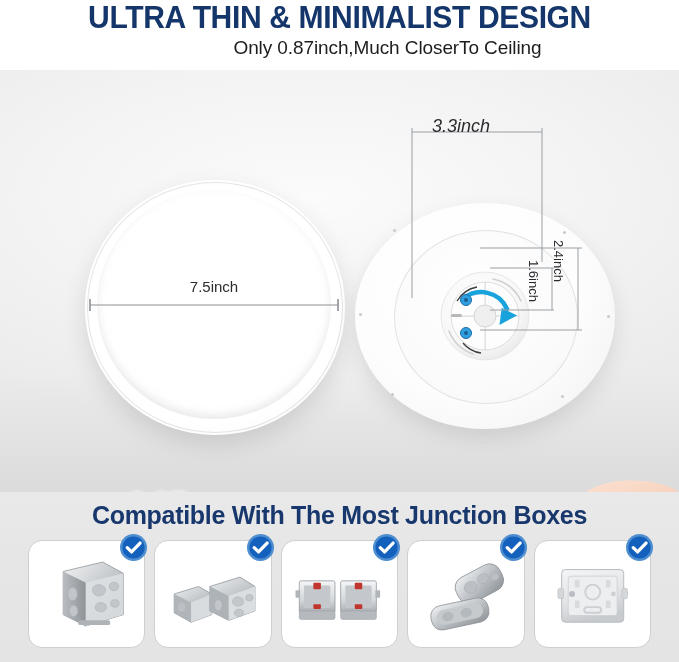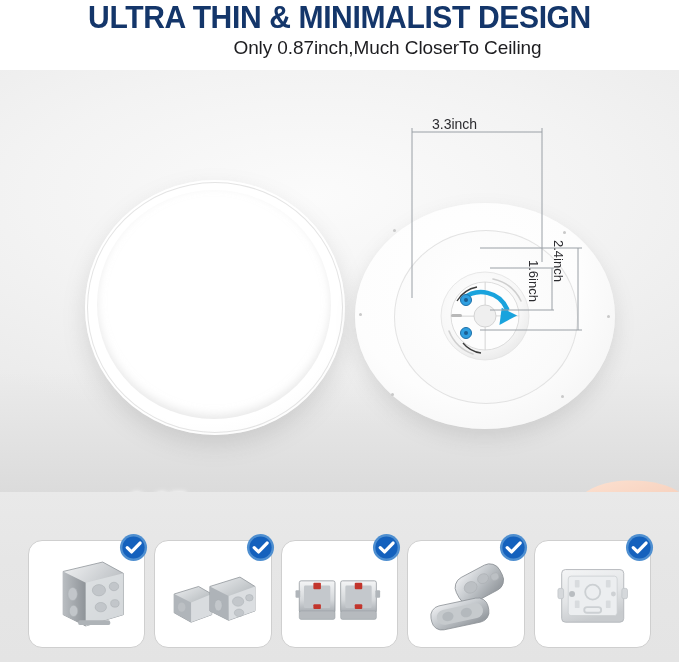--- a/index.html
+++ b/index.html
@@ -167,23 +167,24 @@
   .dimline { position: absolute; }
   .dim-label-v {
     position: absolute;
     font-size: 13px;
     color: #2b2b2f;
     white-space: nowrap;
     transform-origin: 0 0;
   }
   .dim-label-h {
     position: absolute;
-    font-size: 14px;
+    font-size: 18px;
     color: #2b2b2f;
     white-space: nowrap;
+    font-style: italic;
   }
 
   
   .profile-bar {
     position: absolute;
     left: 155px;
     top: 449px;
     width: 445px;
     height: 17px;
     background: linear-gradient(180deg, #ffffff 0%, #ffffff 42%, #f7f7f7 64%, #e9e9e9 100%);
@@ -328,20 +329,28 @@
   </div>
 
   <div class="stage">
     <div class="stage-floorglow"></div>
 
     <div class="fixture-front">
       <div class="fixture-front-rim"></div>
       <div class="fixture-front-lens"></div>
     </div>
 
+    <div class="dim-75">
+      <div class="dim-75-label">7.5inch</div>
+      <svg width="252" height="14" viewBox="0 0 252 14">
+        <line x1="2" y1="7" x2="250" y2="7" stroke="#8d9196" stroke-width="1.2"></line>
+        <line x1="2" y1="1" x2="2" y2="13" stroke="#8d9196" stroke-width="1.6"></line>
+        <line x1="250" y1="1" x2="250" y2="13" stroke="#8d9196" stroke-width="1.6"></line>
+      </svg>
+    </div>
 
     <div class="fixture-back">
       <div class="fixture-back-ring"></div>
 
       <span class="screwdot" style="left:38px;  top:26px;"></span>
       <span class="screwdot" style="left:208px; top:28px;"></span>
       <span class="screwdot" style="left:4px;   top:110px;"></span>
       <span class="screwdot" style="left:252px; top:112px;"></span>
       <span class="screwdot" style="left:36px;  top:190px;"></span>
       <span class="screwdot" style="left:206px; top:192px;"></span>
@@ -468,20 +477,21 @@
         <g fill="none" stroke="#e2b49d" stroke-width="1.2" opacity="0.7">
           <path d="M150 30 C170 28 192 32 210 42"></path>
           <path d="M156 46 C176 44 198 48 216 58"></path>
           <path d="M160 62 C180 60 202 64 220 74"></path>
         </g>
       </svg>
     </div>
   </div>
 
   <div class="bottom">
+    <div class="compat-title">Compatible With The Most Junction Boxes</div>
 
     <div class="cards">
 
       <div class="card">
         <div class="card-photo">
           <svg width="100%" height="100%" viewBox="0 0 110 96" preserveAspectRatio="xMidYMid meet">
             <defs>
               <linearGradient id="m1" x1="0" y1="0" x2="1" y2="1">
                 <stop offset="0%" stop-color="#f2f3f4"></stop>
                 <stop offset="40%" stop-color="#cfd2d5"></stop>

